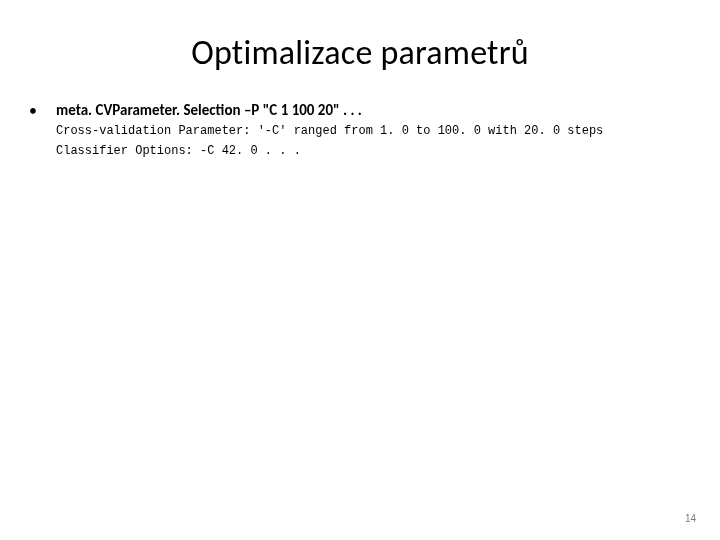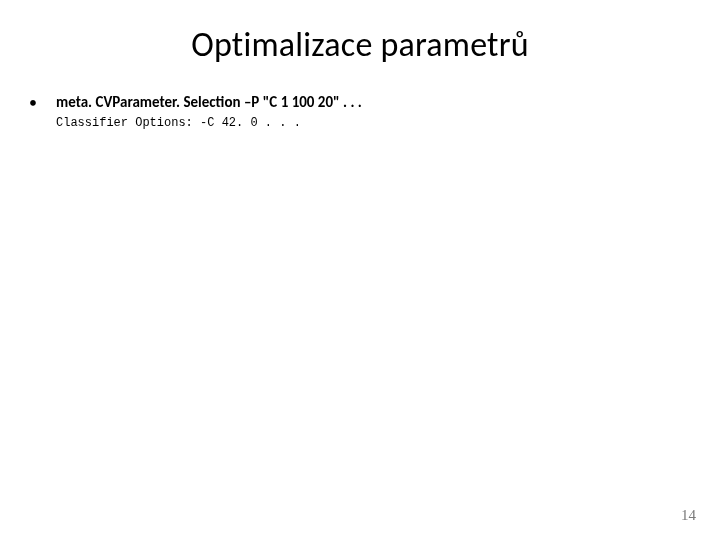--- a/index.html
+++ b/index.html
@@ -1,38 +1,39 @@
 <!DOCTYPE html>
 <html><head>
 <meta charset="utf-8">
 <style>
   * { margin: 0; padding: 0; box-sizing: border-box; }
   html, body { width: 720px; height: 540px; background: #fff; font-family: Calibri, Arial, sans-serif; color: #000; }
   .slide { position: relative; width: 720px; height: 540px; padding: 0; }
-  .title { text-align: center; font-size: 34px; font-weight: 400; padding-top: 24px; padding-bottom: 28px; letter-spacing: 0.2px; }
+  .title { text-align: center; font-size: 34px; font-weight: 400; padding-top: 32px; padding-bottom: 28px; letter-spacing: 0.2px; }
   .content { padding: 0 28px 0 28px; }
   .bullet-row { display: flex; align-items: flex-start; gap: 18px; }
   .bullet { font-size: 16px; line-height: 1; padding-top: 2px; width: 10px; text-align: center; }
   .bullet-body { flex: 1; }
   .bullet-heading { font-size: 15px; font-weight: 700; font-family: Calibri, Arial, sans-serif; }
   .mono { font-family: "Courier New", Courier, monospace; font-size: 12px; line-height: 1.35; white-space: pre; margin-top: 4px; }
-  .pagenum { position: absolute; right: 24px; bottom: 16px; font-size: 15px; color: #7a7a7a; font-family: Liberation Serif, serif; }
+  .pagenum { position: absolute; right: 24px; bottom: 16px; font-size: 10px; color: #7a7a7a; font-family: Liberation Sans, sans-serif; }
 </style>
 </head>
 <body>
 
 <div class="slide">
 
   <div class="title">Optimalizace parametrů</div>
 
   <div class="content">
     <div class="bullet-row">
       <div class="bullet">•</div>
       <div class="bullet-body">
         <div class="bullet-heading">meta. CVParameter. Selection –P "C 1 100 20" . . .</div>
+        <div class="mono">Cross-validation Parameter: '-C' ranged from 1. 0 to 100. 0 with 20. 0 steps</div>
         <div class="mono">Classifier Options: -C 42. 0 . . .</div>
       </div>
     </div>
   </div>
 
   <div class="pagenum">14</div>
 
 </div>
 
 </body></html>

